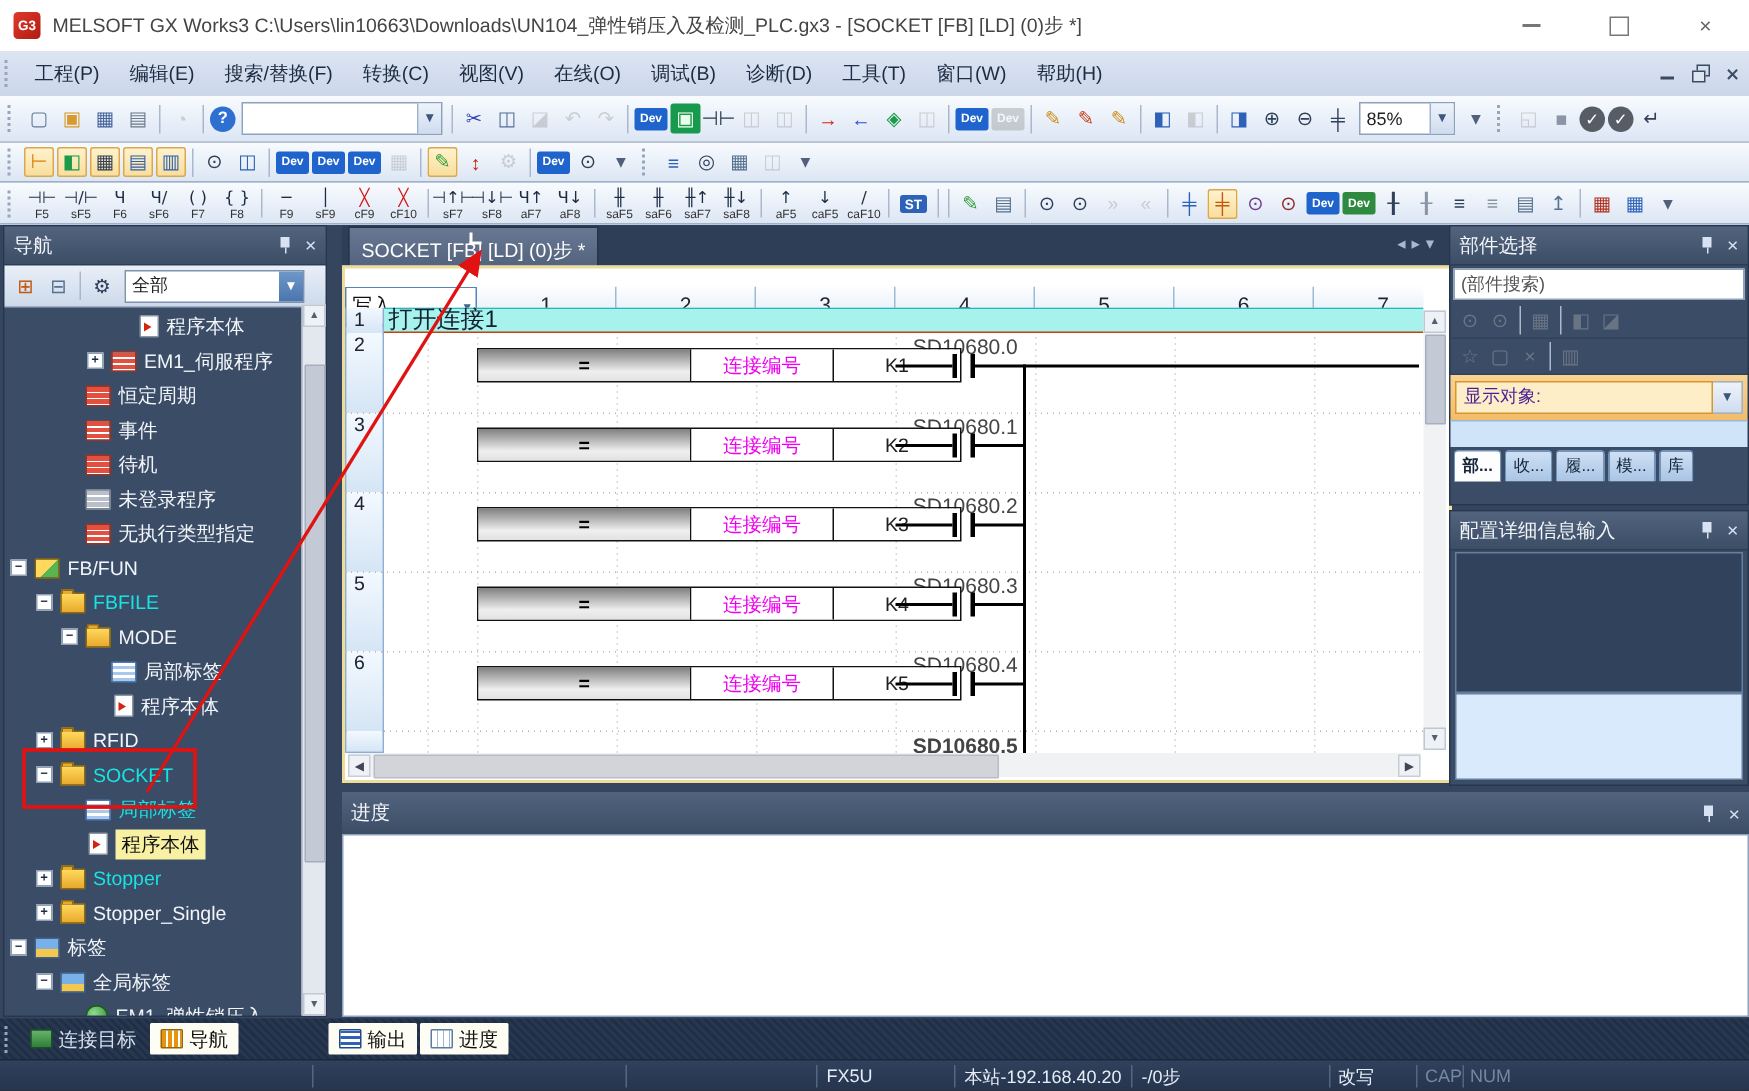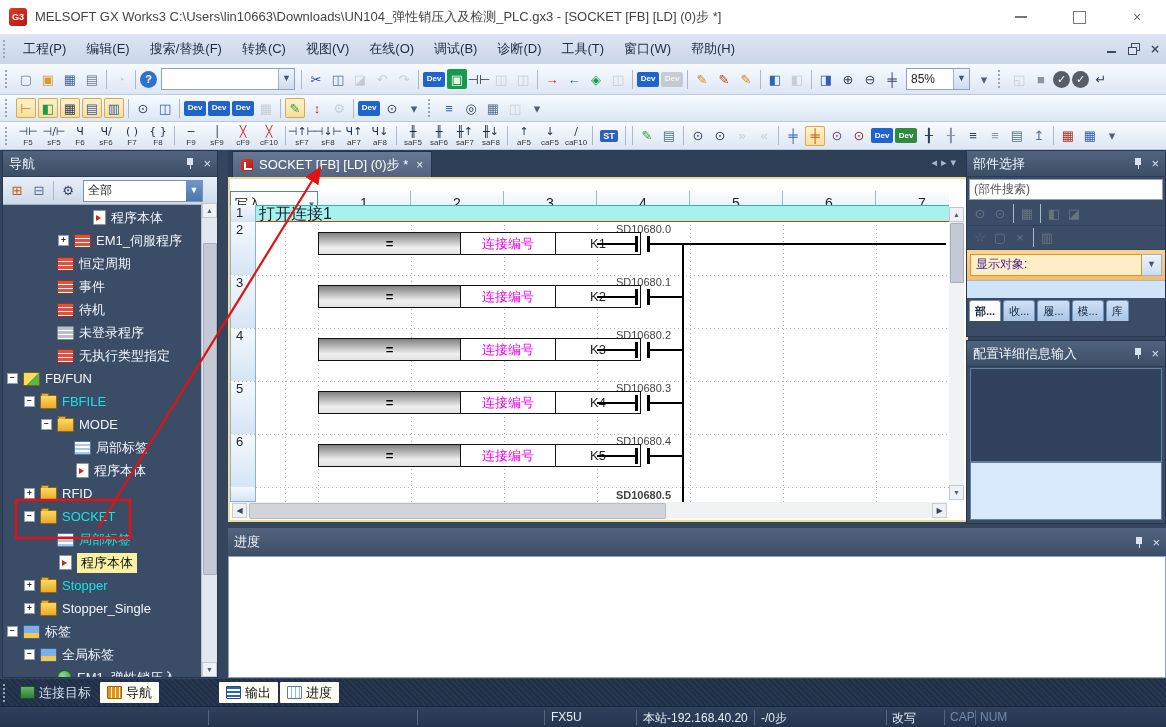--- a/index.html
+++ b/index.html
@@ -74,21 +74,21 @@
   .ti-file::after{content:"";position:absolute;left:2px;top:4px;border-left:5px solid #d22410;border-top:3px solid transparent;border-bottom:3px solid transparent;}
   .ti-label{background:repeating-linear-gradient(180deg,#fff 0 2px,#a9c8ec 2px 4px);border:1px solid #4d7ab0;}
   .ti-tag{background:linear-gradient(180deg,#79b0e8 58%,#f4c84e 58%);border:1px solid #3f628c;}
   .ti-globe{background:radial-gradient(circle at 35% 35%,#8fdc8f,#2e8b2e);border:1px solid #1d5e1d;border-radius:50%;width:13px;height:13px;}
   .vscroll{position:absolute;right:0;top:52px;bottom:0;width:15px;background:#e3e7ee;border-left:1px solid #b9c2d0;}
   .sbtn{position:absolute;left:0;width:15px;height:15px;background:#eef1f6;border:1px solid #c0c8d4;box-sizing:border-box;color:#55606e;font-size:7px;text-align:center;line-height:13px;}
   .sthumb{position:absolute;left:1px;width:12px;background:#c3cad6;border:1px solid #a6afbe;border-radius:1px;}
   
   #editor{position:absolute;left:228px;top:150px;width:740px;height:372px;}
   .tabbar{position:absolute;left:0;top:0;right:0;height:27px;background:#2e3e56;display:flex;align-items:flex-end;}
-  .etab{margin-left:4px;height:25px;background:linear-gradient(180deg,#66758e,#55648p);background:linear-gradient(180deg,#697892,#55647e);display:flex;align-items:center;padding:0 8px;color:#fff;font-size:13px;border:1px solid #24344c;border-bottom:none;gap:6px;}
+  .etab{margin-left:4px;height:25px;background:linear-gradient(180deg,#66758e,#55648p);background:linear-gradient(180deg,#697892,#55647e);display:flex;align-items:center;padding:0 8px;color:#fff;font-size:13px;border:1px solid #24344c;border-bottom:none;gap:6px;flex-direction:column;}
   .etabicon{width:12px;height:12px;background:linear-gradient(135deg,#e03a2a,#b01a12);border-radius:2px;position:relative;}
   .etabicon::after{content:"";position:absolute;left:3px;top:3px;width:6px;height:6px;border-left:2px solid #fff;border-bottom:2px solid #fff;}
   .etclose{color:#e8edf5;font-size:12px;margin-left:2px;}
   .tabnav{position:absolute;right:8px;top:6px;color:#aab8cc;font-size:11px;letter-spacing:4px;}
   .ebody{position:absolute;left:0;top:27px;right:0;bottom:0;background:#fff;border:2px solid #eedc9a;box-sizing:border-box;}
   .ghead{position:absolute;left:0;top:12px;right:17px;height:26px;background:linear-gradient(180deg,#fdfeff,#dde9f6);border-bottom:1px solid #7fa3c8;display:flex;overflow:hidden;}
   .gh-mode{width:88px;box-sizing:border-box;background:#fff;box-shadow:inset 0 0 0 1px #5585b5;display:flex;align-items:center;font-size:13px;color:#111;padding-left:5px;flex:0 0 auto;}
   .gh-mode .dd{margin-left:auto;width:13px;text-align:center;color:#44648c;font-size:8px;}
   .gh-col{width:93px;box-sizing:border-box;border-right:1px solid #9db9d6;text-align:center;font-size:14px;color:#223;line-height:25px;flex:0 0 auto;}
   .gridarea{position:absolute;left:0;top:26px;right:17px;bottom:18px;overflow:hidden;}
@@ -98,21 +98,21 @@
   .commentrow{position:absolute;left:26px;right:0;top:0;height:17px;background:#a8f2ee;border-top:1px solid #2cb5b5;border-bottom:1px solid #c2410c;box-sizing:border-box;font-size:16px;color:#062;color:#123;padding-left:3px;line-height:15px;}
   .rung{position:absolute;left:0;right:0;height:53px;}
   .rbox{position:absolute;top:10px;height:23px;border:1px solid #111;box-sizing:border-box;display:flex;}
   .rcell{border-right:1px solid #111;display:flex;align-items:center;justify-content:center;font-size:13px;box-sizing:border-box;}
   .rcell:last-child{border-right:none;}
   .rc-op{width:142px;background:linear-gradient(180deg,#808080,#efefef 70%,#e2e2e2);font-weight:bold;color:#000;}
   .rc-lab{width:95px;background:#fff;color:#f000f0;}
   .rc-k{width:84px;background:#fff;color:#222;}
   .wire{position:absolute;top:21px;height:2px;background:#000;}
   .cbar{position:absolute;top:14px;width:3px;height:16px;background:#000;}
-  .clabel{position:absolute;top:1px;left:367px;width:93px;text-align:center;font-size:11px;color:#444;}
+  .clabel{position:absolute;top:1px;left:367px;width:93px;text-align:center;font-size:14px;color:#444;}
   .rail{position:absolute;width:2px;background:#000;}
   .escroll-v{position:absolute;right:2px;top:28px;bottom:20px;width:15px;background:#f1f2f4;}
   .escroll-h{position:absolute;left:2px;right:19px;bottom:2px;height:16px;background:#f1f2f4;display:flex;align-items:center;}
   .esb{width:15px;height:15px;background:#eef1f6;border:1px solid #c8cdd6;box-sizing:border-box;color:#445;font-size:8px;text-align:center;line-height:13px;flex:0 0 auto;}
   .ethumb-h{position:absolute;left:17px;width:415px;top:1px;height:14px;background:#d2d4d9;border:1px solid #b8bcc4;border-radius:1px;}
   
   #parts{position:absolute;left:966px;top:150px;width:200px;height:187px;background:#3b4c66;border:1px solid #27364e;box-sizing:border-box;}
   .psearch{margin:2px;height:19px;background:#fff;border:1px solid #8fa2bd;font-size:12px;color:#555;padding-left:4px;line-height:19px;}
   .ptb{height:23px;display:flex;align-items:center;padding:0 3px;border-bottom:1px solid #31425b;}
   .ptb .tbi{width:18px;height:18px;color:#9aa6b4;}

